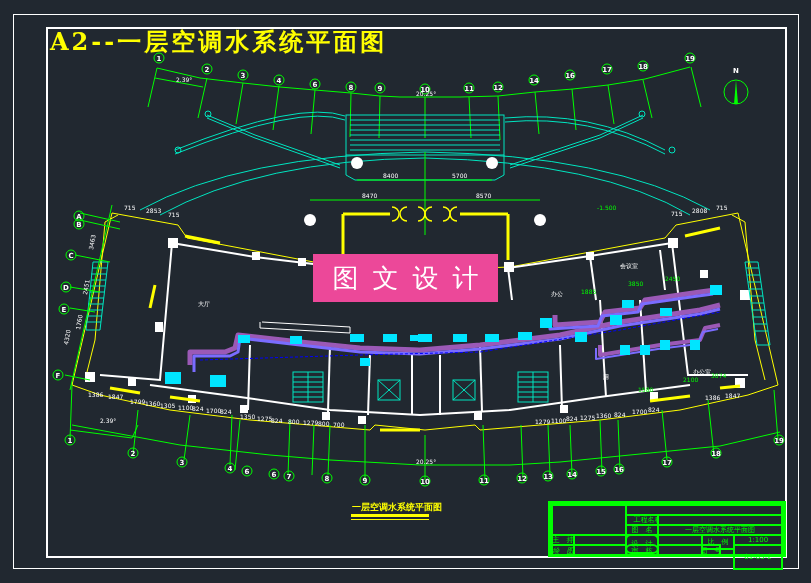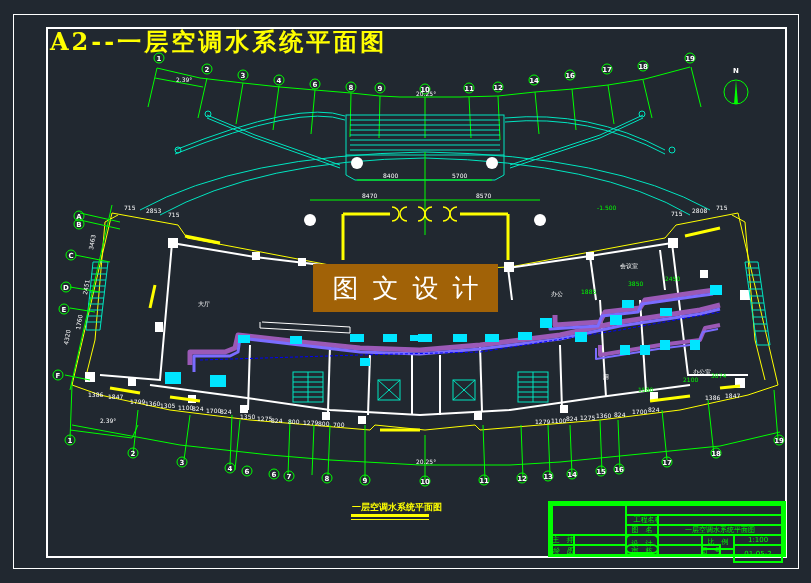--- a/index.html
+++ b/index.html
@@ -1,19 +1,19 @@
 <!DOCTYPE html>
 <html><head>
 <meta charset="utf-8">
 <style>
   html,body{margin:0;padding:0;background:#212830;}
   body{width:811px;height:583px;overflow:hidden;position:relative;font-family:"DejaVu Sans",sans-serif;}
   #canvas{position:absolute;left:0;top:0;width:811px;height:583px;}
   .title{position:absolute;left:50px;top:27px;color:#ffff00;font-family:"DejaVu Serif",serif;font-weight:bold;font-size:24px;letter-spacing:3px;line-height:30px;white-space:nowrap;}
-  .watermark{position:absolute;left:313px;top:264px;width:185px;height:48px;background:#a16207;color:#fff;font-family:"DejaVu Sans",sans-serif;font-size:26px;letter-spacing:14px;display:flex;align-items:center;justify-content:center;text-indent:14px;}
+  .watermark{position:absolute;left:313px;top:254px;width:185px;height:48px;background:#ec4899;color:#fff;font-family:"DejaVu Sans",sans-serif;font-size:26px;letter-spacing:14px;display:flex;align-items:center;justify-content:center;text-indent:14px;}
   .subtitle{position:absolute;left:352px;top:501px;color:#ffff00;font-size:9px;font-weight:bold;letter-spacing:0px;white-space:nowrap;}
   .subtitle-line{position:absolute;left:351px;top:514px;width:78px;height:3px;background:#ffff00;}
   .subtitle-line2{position:absolute;left:351px;top:519px;width:78px;height:1px;background:#ffff00;}
   .tb{position:absolute;left:548px;top:501px;width:238px;height:56px;border:3px solid #00ff00;box-sizing:border-box;}
   .tbc{position:absolute;border:2px solid #00ff00;box-sizing:border-box;color:#00ff00;font-size:7px;display:flex;align-items:center;justify-content:center;white-space:nowrap;overflow:hidden;}
   .axis-lbl{font-family:"DejaVu Sans",sans-serif;font-size:7px;fill:#fff;font-weight:bold;}
   .dim{font-family:"DejaVu Sans",sans-serif;font-size:6px;fill:#fff;}
   .dimg{font-family:"DejaVu Sans",sans-serif;font-size:6px;fill:#00ff00;}
   .rm{font-family:"DejaVu Sans",sans-serif;font-size:6px;fill:#fff;}
 </style>
@@ -464,14 +464,14 @@
   <div class="tbc" style="left:22px;top:30px;width:54px;height:12px;"></div>
   <div class="tbc" style="left:74px;top:30px;width:34px;height:20px;border-radius:6px;">设　计</div>
   <div class="tbc" style="left:106px;top:30px;width:46px;height:12px;"></div>
   <div class="tbc" style="left:150px;top:30px;width:34px;height:16px;">比　例</div>
   <div class="tbc" style="left:182px;top:30px;width:50px;height:12px;">1:100</div>
   <div class="tbc" style="left:0;top:40px;width:24px;height:13px;font-style:italic;">绘　图</div>
   <div class="tbc" style="left:22px;top:40px;width:54px;height:13px;"></div>
   <div class="tbc" style="left:74px;top:40px;width:34px;height:13px;border-radius:6px;">审　核</div>
   <div class="tbc" style="left:106px;top:40px;width:46px;height:13px;"></div>
   <div class="tbc" style="left:150px;top:40px;width:20px;height:13px;">图　号</div>
-  <div class="tbc" style="left:182px;top:40px;width:50px;height:19px;">01-05-2</div>
+  <div class="tbc" style="left:182px;top:40px;width:50px;height:26px;">01-05-2</div>
 </div>
 
 </body></html>

